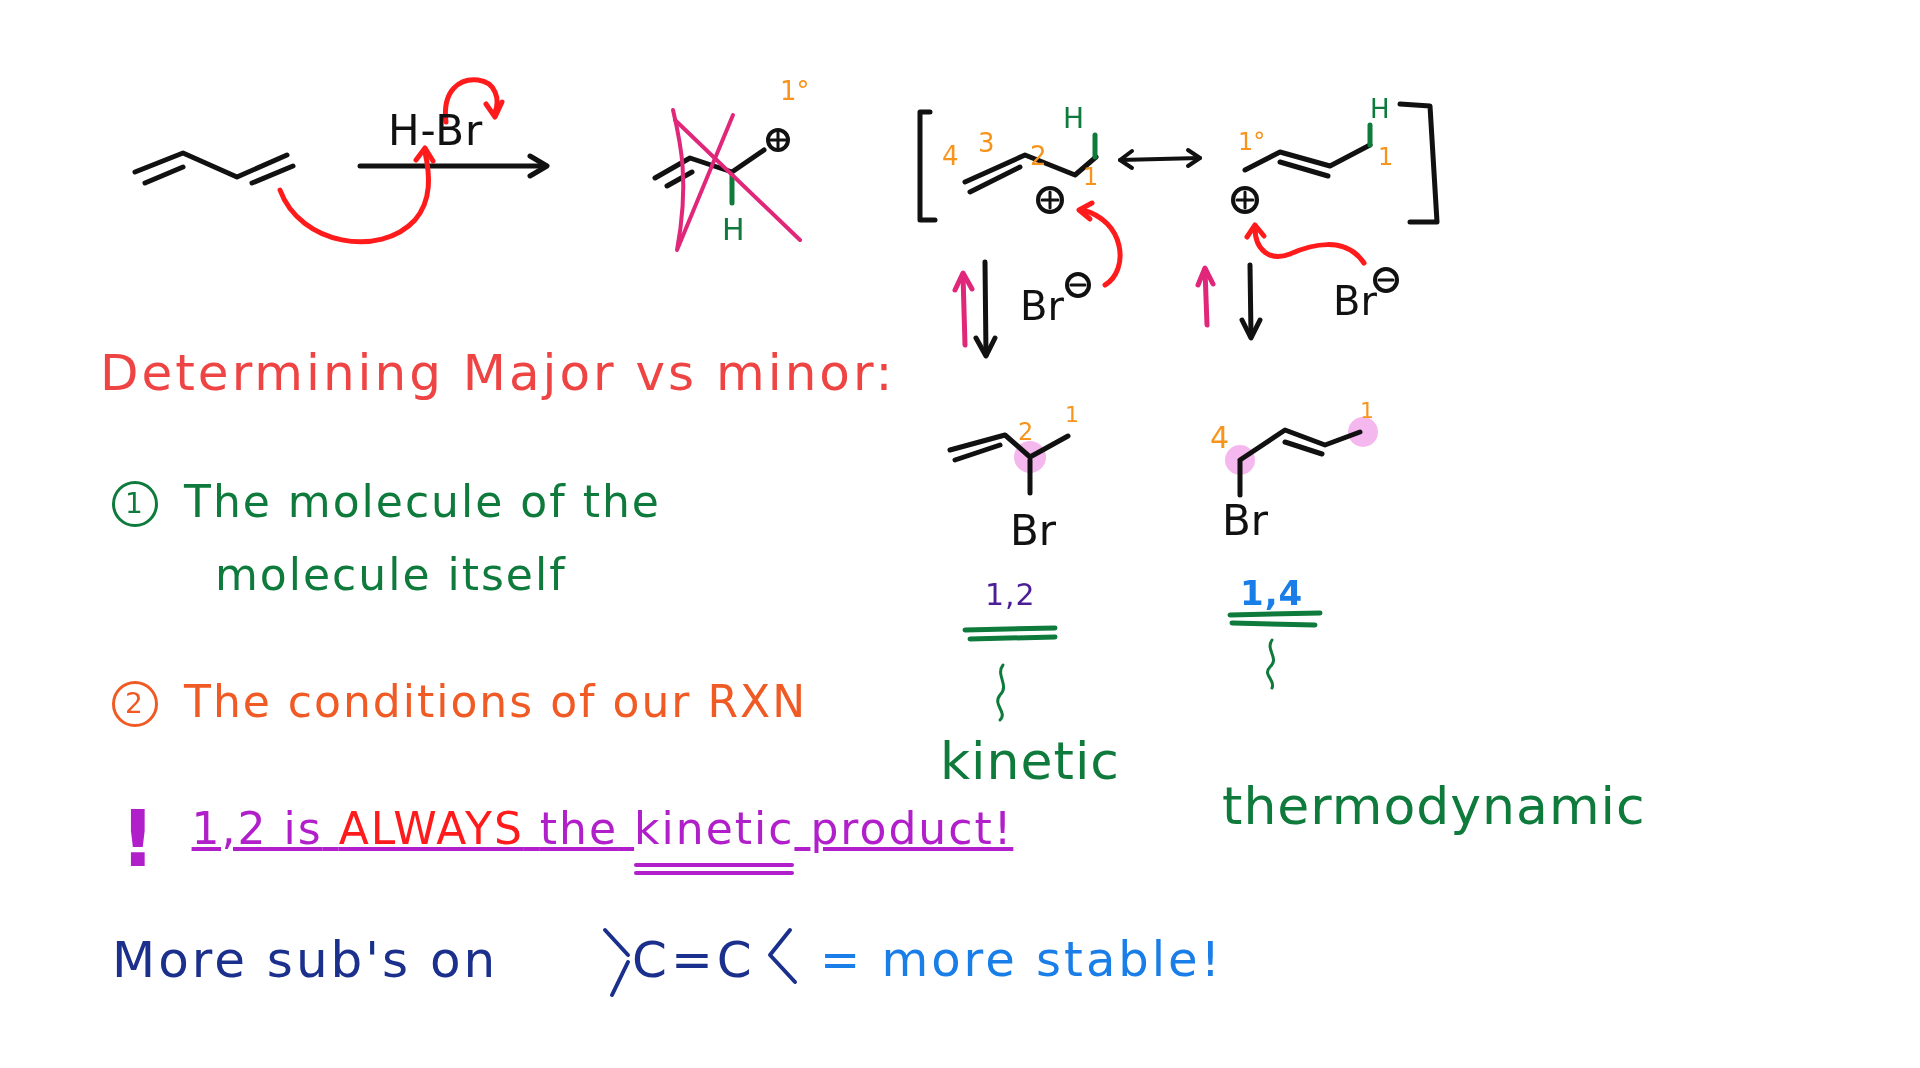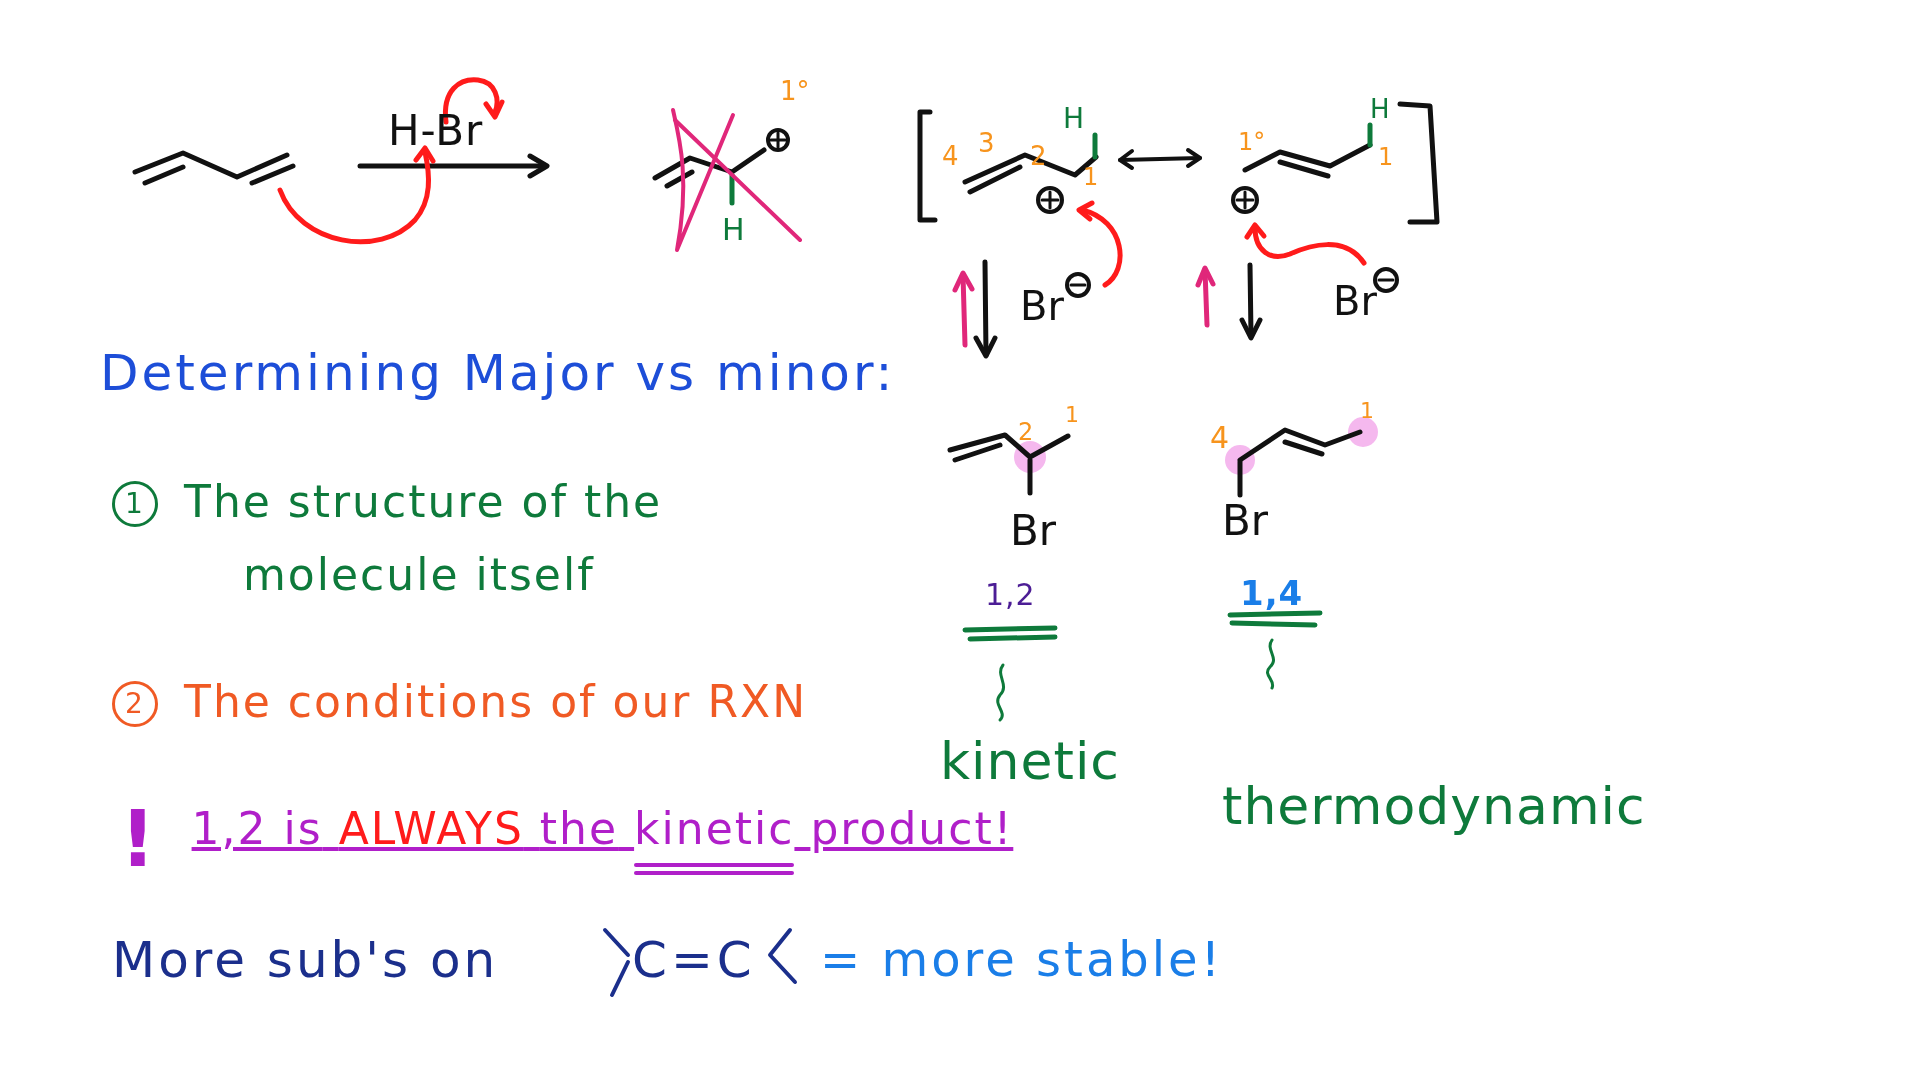--- a/index.html
+++ b/index.html
@@ -1,22 +1,22 @@
 <!DOCTYPE html>
 <html><head>
 <meta charset="utf-8">
 <style>
   html, body { margin: 0; padding: 0; background: #ffffff; }
   body { width: 1920px; height: 1068px; position: relative; overflow: hidden;
          font-family: "DejaVu Sans", sans-serif; }
   svg.board { position: absolute; left: 0; top: 0; width: 1920px; height: 1068px; }
   .txt { position: absolute; white-space: nowrap; line-height: 1; letter-spacing: 1px; }
-  .heading { left: 100px; top: 348px; font-size: 50px; color: #1d4ed8; letter-spacing: 3px; }
+  .heading { left: 100px; top: 348px; font-size: 50px; color: #ef4444; letter-spacing: 3px; }
   .item1a { left: 112px; top: 480px; font-size: 44px; color: #0e7a3b; letter-spacing: 2px; }
-  .item1b { left: 215px; top: 553px; font-size: 44px; color: #0e7a3b; letter-spacing: 2px; margin-left: 28px; }
+  .item1b { left: 215px; top: 553px; font-size: 44px; color: #0e7a3b; letter-spacing: 2px; }
   .item2 { left: 112px; top: 680px; font-size: 44px; color: #f05a24; letter-spacing: 2px; }
   .circlenum { display: inline-block; width: 40px; height: 40px; border: 3px solid currentColor;
                border-radius: 50%; font-size: 28px; text-align: center; line-height: 40px;
                margin-right: 26px; vertical-align: 4px; }
   .warn-row { left: 120px; top: 800px; font-size: 44px; letter-spacing: 2px; color: #b01fc9; text-decoration: underline; }
   .bang { display: inline-block; font-size: 78px; font-weight: bold; margin-right: 34px; vertical-align: -22px; }
   .always { color: #ff1b1b; }
   .u-kinetic { display: inline-block; position: relative; }
   .u-kinetic::after { content: ""; position: absolute; left: 0; right: 0; bottom: -16px; height: 4px;
                       background: #b01fc9; border-radius: 3px; box-shadow: 0 8px 0 #b01fc9; }
@@ -166,21 +166,21 @@
     <text x="1360" y="418" font-size="22" fill="#f7941d">1</text>
     <text x="1222" y="535" font-size="42" fill="#111">Br</text>
   </g>
 </svg>
 
 <div class="txt reagent">H-Br</div>
 
 <div class="txt heading">Determining Major vs minor:</div>
 
 <div class="txt item1a">
-  <span class="circlenum">1</span><span>The structure of the</span>
+  <span class="circlenum">1</span><span>The molecule of the</span>
 </div>
 <div class="txt item1b">molecule itself</div>
 
 <div class="txt item2">
   <span class="circlenum">2</span><span>The conditions of our RXN</span>
 </div>
 
 <div class="txt pos12">1,2</div>
 <div class="txt pos14">1,4</div>
 <div class="txt label-kin">kinetic</div>

